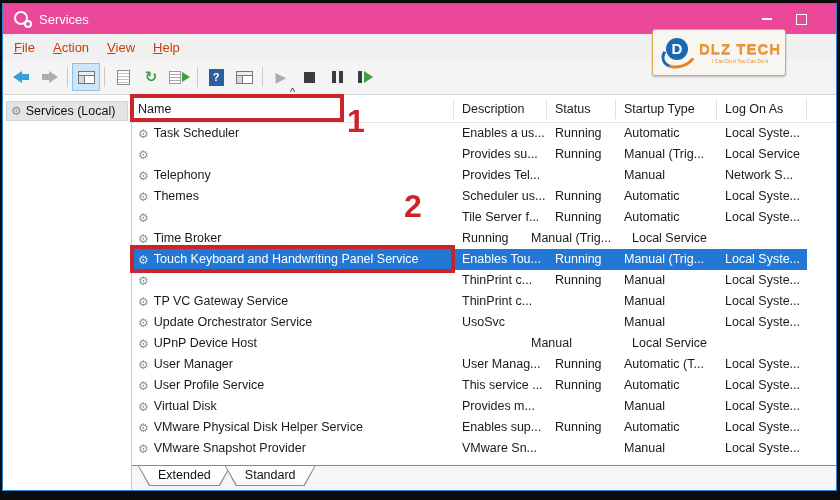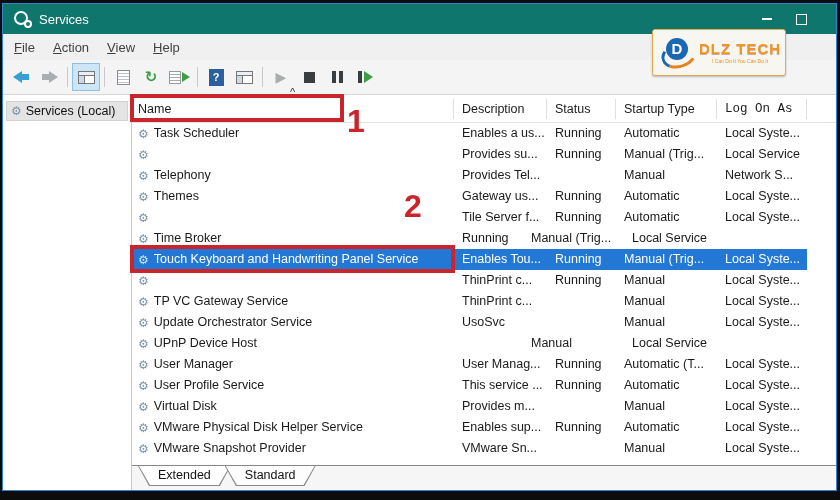--- a/index.html
+++ b/index.html
@@ -1,33 +1,33 @@
 <!DOCTYPE html>
 <html><head>
 <meta charset="utf-8">
 <style>
   html,body{margin:0;padding:0;width:840px;height:500px;overflow:hidden;
     font-family:"Liberation Sans","DejaVu Sans",sans-serif;background:#0c0c0c;}
   .frame{position:absolute;inset:0;background:#0c0c0c;}
   .window{position:absolute;left:2px;top:3px;width:835px;height:488px;background:#fff;
     border:1px solid #2b85d0;box-sizing:border-box;display:flex;flex-direction:column;}
   
-  .titlebar{height:30px;background:#0f766e;display:flex;align-items:center;color:#fff;flex:0 0 auto;}
+  .titlebar{height:30px;background:#ec4899;display:flex;align-items:center;color:#fff;flex:0 0 auto;}
   .title-icon{width:20px;height:18px;position:relative;margin:0 6px 0 10px;}
   .title-icon .g1{position:absolute;left:1px;top:1px;width:10px;height:10px;border:2.5px solid #fff;border-radius:50%;}
   .title-icon .g2{position:absolute;left:11px;top:10px;width:4px;height:4px;border:2px solid #fff;border-radius:50%;}
   .title-text{font-size:13px;}
   .titlebar-spacer{flex:1;}
   .tb-btn{width:34px;height:30px;display:flex;align-items:center;justify-content:center;
     color:#fff;font-size:13px;cursor:default;}
   .tb-btn.max{margin-right:18px;}
   .tb-btn .sq{width:9px;height:9px;border:1.5px solid #fff;display:inline-block;}
   .tb-btn .mn{width:10px;height:0;border-top:2px solid #fff;display:inline-block;}
   
-  .menubar{height:26px;background:#f0f0f0;display:flex;align-items:center;font-size:13px;color:#404040;flex:0 0 auto;}
+  .menubar{height:26px;background:#f0f0f0;display:flex;align-items:center;font-size:13px;color:#c2410c;flex:0 0 auto;}
   .menu-item{padding:4px 9px;}
   .menu-item:first-child{margin-left:2px;}
   .accel{text-decoration:underline;}
   
   .toolbar{height:34px;background:#f4f4f4;border-bottom:1px solid #d6d6d6;display:flex;align-items:center;
     padding-left:4px;flex:0 0 auto;}
   .tool-btn{width:26px;height:26px;display:flex;align-items:center;justify-content:center;border:1px solid transparent;}
   .tool-btn.active{background:#cde6f7;border:1px solid #90c0e8;}
   .tool-sep{width:1px;height:20px;background:#c9c9c9;margin:0 4px;}
   .nav-arrow{display:inline-block;width:17px;height:12px;position:relative;}
@@ -198,21 +198,21 @@
         </div>
       </div>
 
       <div class="listwrap">
         <div class="grid">
           <div class="hdr" id="hdr">
               <span class="hcell c-name" style="display: block;">Name</span>
               <span class="hcell c-desc" style="display: block;">Description</span>
               <span class="hcell c-status" style="display: block;">Status</span>
               <span class="hcell c-startup" style="display: block;">Startup Type</span>
-              <span class="hcell c-logon" style="display: block; font-family: Liberation Mono, monospace;">Log On As</span>
+              <span class="hcell c-logon" style="display: block;">Log On As</span>
               <span class="hcell c-fill"></span>
             </div>
           <div id="rows">
               <div class="row">
                 <span class="cell c-name">
                   <span class="gear">⚙</span>
                   <span>Task Scheduler</span>
                 </span>
                 <span class="cell c-desc">Enables a us...</span>
                 <span class="cell c-status">Running</span>
@@ -239,21 +239,21 @@
                 <span class="cell c-status"></span>
                 <span class="cell c-startup">Manual</span>
                 <span class="cell c-logon">Network S...</span>
                 <span class="cell c-fill"></span>
               </div>
               <div class="row">
                 <span class="cell c-name">
                   <span class="gear">⚙</span>
                   <span>Themes</span>
                 </span>
-                <span class="cell c-desc">Gateway us...</span>
+                <span class="cell c-desc">Scheduler us...</span>
                 <span class="cell c-status">Running</span>
                 <span class="cell c-startup">Automatic</span>
                 <span class="cell c-logon">Local Syste...</span>
                 <span class="cell c-fill"></span>
               </div>
               <div class="row">
                 <span class="cell c-name">
                   <span class="gear">⚙</span>
                 </span>
                 <span class="cell c-desc">Tile Server f...</span>

